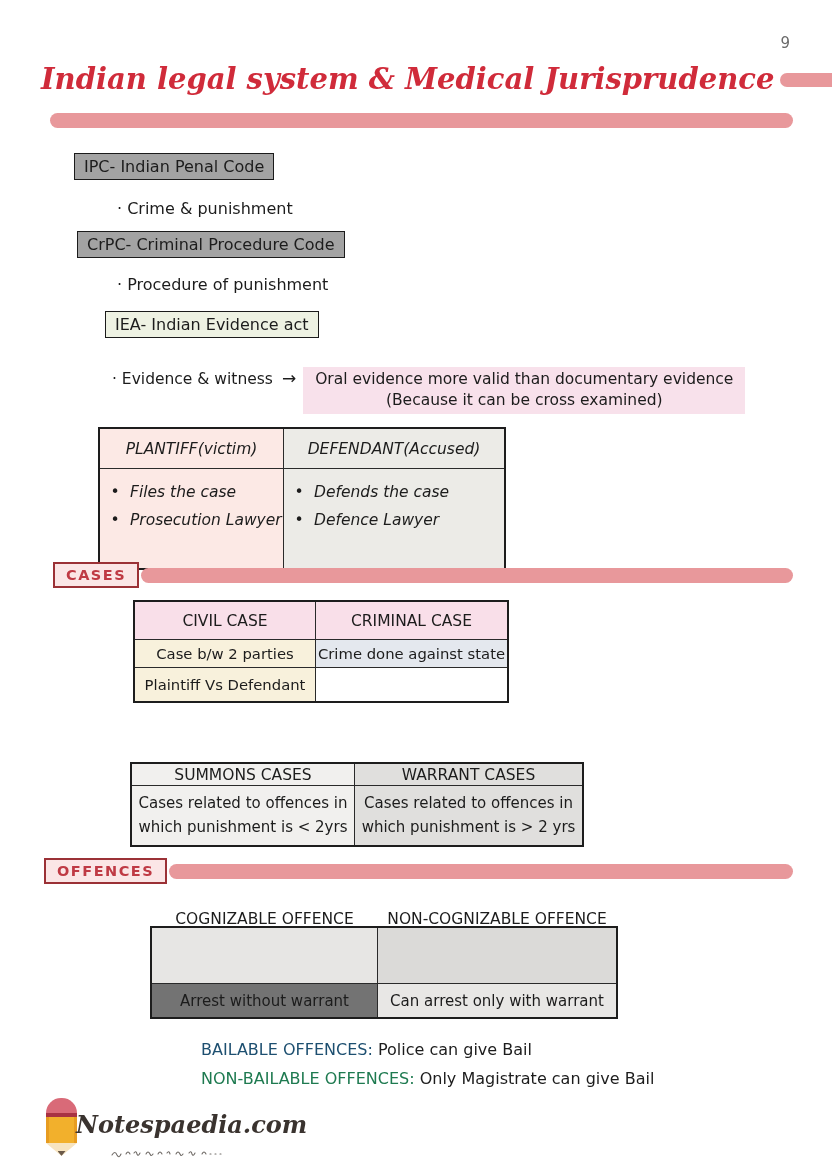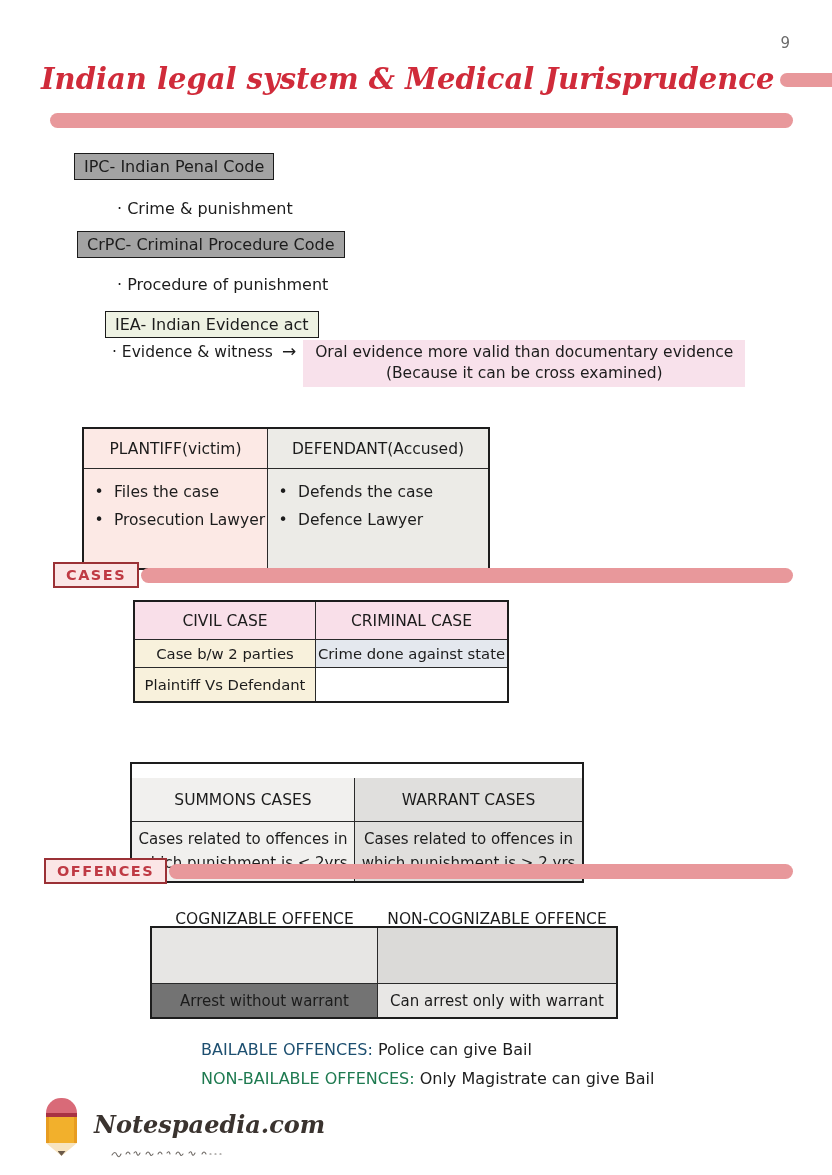--- a/index.html
+++ b/index.html
@@ -49,39 +49,39 @@
   .evidence-highlight .l2{text-align:center;margin-top:3px;}
 
   
   .ntable{border:2.2px solid #1d1d1d;display:grid;}
   .cell{box-sizing:border-box;display:flex;align-items:center;justify-content:center;
         font-size:15.5px;text-align:center;}
   .vline{border-right:1.5px solid #2a2a2a;}
   .hline{border-bottom:1.5px solid #2a2a2a;}
 
   
-  .t1{left:82px;top:427px;width:404px;grid-template-columns:184px 1fr;}
+  .t1{left:98px;top:427px;width:404px;grid-template-columns:184px 1fr;font-style:italic;}
   .t1 .hdr{height:40px;}
   .t1 .body{display:block;padding:14px 0 12px 0;height:73px;}
   .t1 .li{display:flex;font-size:15.5px;margin:0 0 10px 0;}
   .t1 .bullet{width:30px;text-align:center;flex:0 0 auto;}
   .t1-left{background:#fce9e5;}
   .t1-right{background:#ecebe7;}
 
   
   .t2{left:133px;top:600px;width:372px;grid-template-columns:181px 1fr;}
   .t2 .hdr{height:38px;background:#f9dfe9;}
   .t2 .r1{height:28px;font-size:14.8px;}
   .t2 .r2{height:33px;font-size:14.8px;}
   .t2-cream{background:#f8f1dc;}
   .t2-blue{background:#e4e8ee;}
 
   
   .t3{left:130px;top:762px;width:450px;grid-template-columns:223px 1fr;}
-  .t3 .hdr{height:44px;margin-top:14px;}
+  .t3 .hdr{height:22px;}
   .t3 .body{height:59px;font-size:15px;line-height:1.55;padding:0 6px;}
   .t3-left{background:#f1f0ee;}
   .t3-right{background:#e0dfdd;}
 
   
   .t4{left:150px;top:926px;width:464px;grid-template-columns:226px 1fr;}
   .t4 .hdr{height:56px;flex-direction:column;line-height:1.5;}
   .t4 .body{height:33px;font-size:15px;}
   .t4 .sub{color:#b4484e;margin-top:48px;}
   .t4-lh{background:#e7e6e4;}
@@ -94,21 +94,21 @@
   .lbl-navy{color:#1d4f70;}
   .lbl-green{color:#1e7a50;}
 
   
   .pencil{left:46px;top:1098px;width:31px;height:62px;}
   .pencil .eraser{height:15px;background:#d96a78;border-radius:15px 15px 0 0;}
   .pencil .band{height:4px;background:#a83243;}
   .pencil .pbody{height:26px;background:#f2b02c;border-left:3px solid #e79c21;border-right:3px solid #e79c21;box-sizing:border-box;}
   .pencil .tip{height:13px;background:#f7e4c0;clip-path:polygon(0 0,100% 0,50% 100%);position:relative;}
   .pencil .lead{position:absolute;left:50%;bottom:0;width:8px;height:5px;margin-left:-4px;background:#6b5a4a;clip-path:polygon(0 0,100% 0,50% 100%);}
-  .brand{left:94px;top:1110px;font-family:"DejaVu Serif",serif;font-style:italic;font-weight:bold;
+  .brand{left:76px;top:1110px;font-family:"DejaVu Serif",serif;font-style:italic;font-weight:bold;
          font-size:24px;color:#3a332f;}
   .tagline{left:110px;top:1146px;}
 </style>
 </head>
 <body>
 
 <div class="page">
 
   <div class="abs page-num">9</div>
 
@@ -123,21 +123,21 @@
   </div>
 
   <div class="abs term-box bg-blue" style="left:74px;top:153px;">IPC- Indian Penal Code</div>
   <div class="abs note-line" style="left:117px;top:199px;">· Crime &amp; punishment</div>
 
   <div class="abs term-box bg-pink" style="left:77px;top:231px;">CrPC- Criminal Procedure Code</div>
   <div class="abs note-line" style="left:117px;top:275px;">· Procedure of punishment</div>
 
   <div class="abs term-box bg-green" style="left:77px;top:311px;margin-left:28px;">IEA- Indian Evidence act</div>
 
-  <div class="abs evidence-row" style="left:112px;top:340px;">
+  <div class="abs evidence-row" style="left:112px;top:367px;">
     <span class="evidence-lead">· Evidence &amp; witness</span>
     <span class="evidence-arrow">→</span>
     <div class="evidence-highlight">
       <div class="l1">Oral evidence more valid than documentary evidence</div>
       <div class="l2">(Because it can be cross examined)</div>
     </div>
   </div>
 
   <div class="abs ntable t1">
     <div class="cell hdr hline vline t1-left">PLANTIFF(victim)</div>

